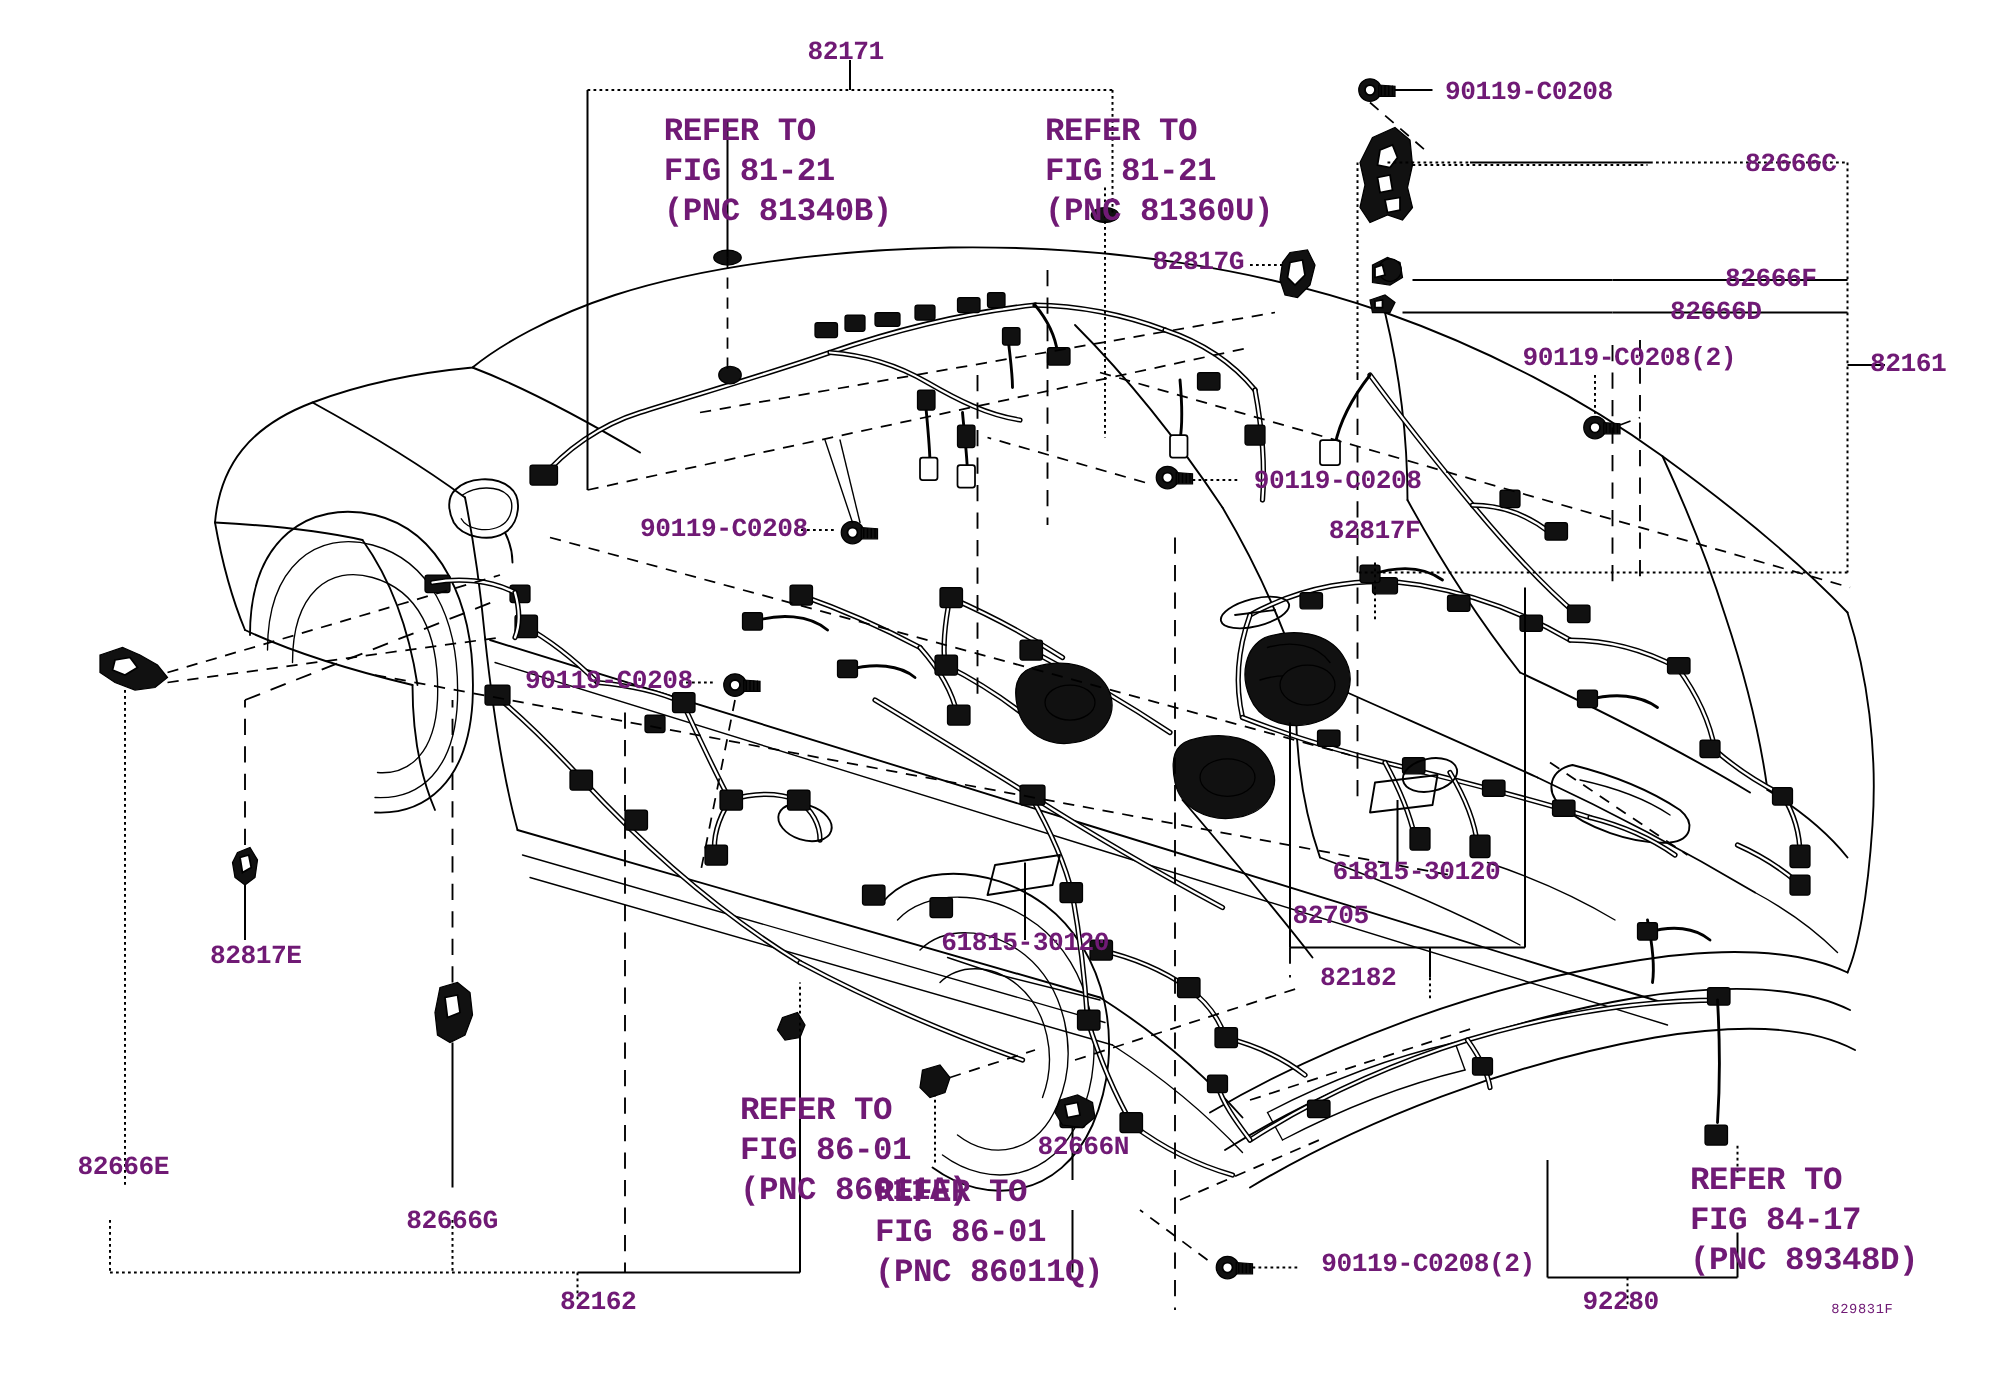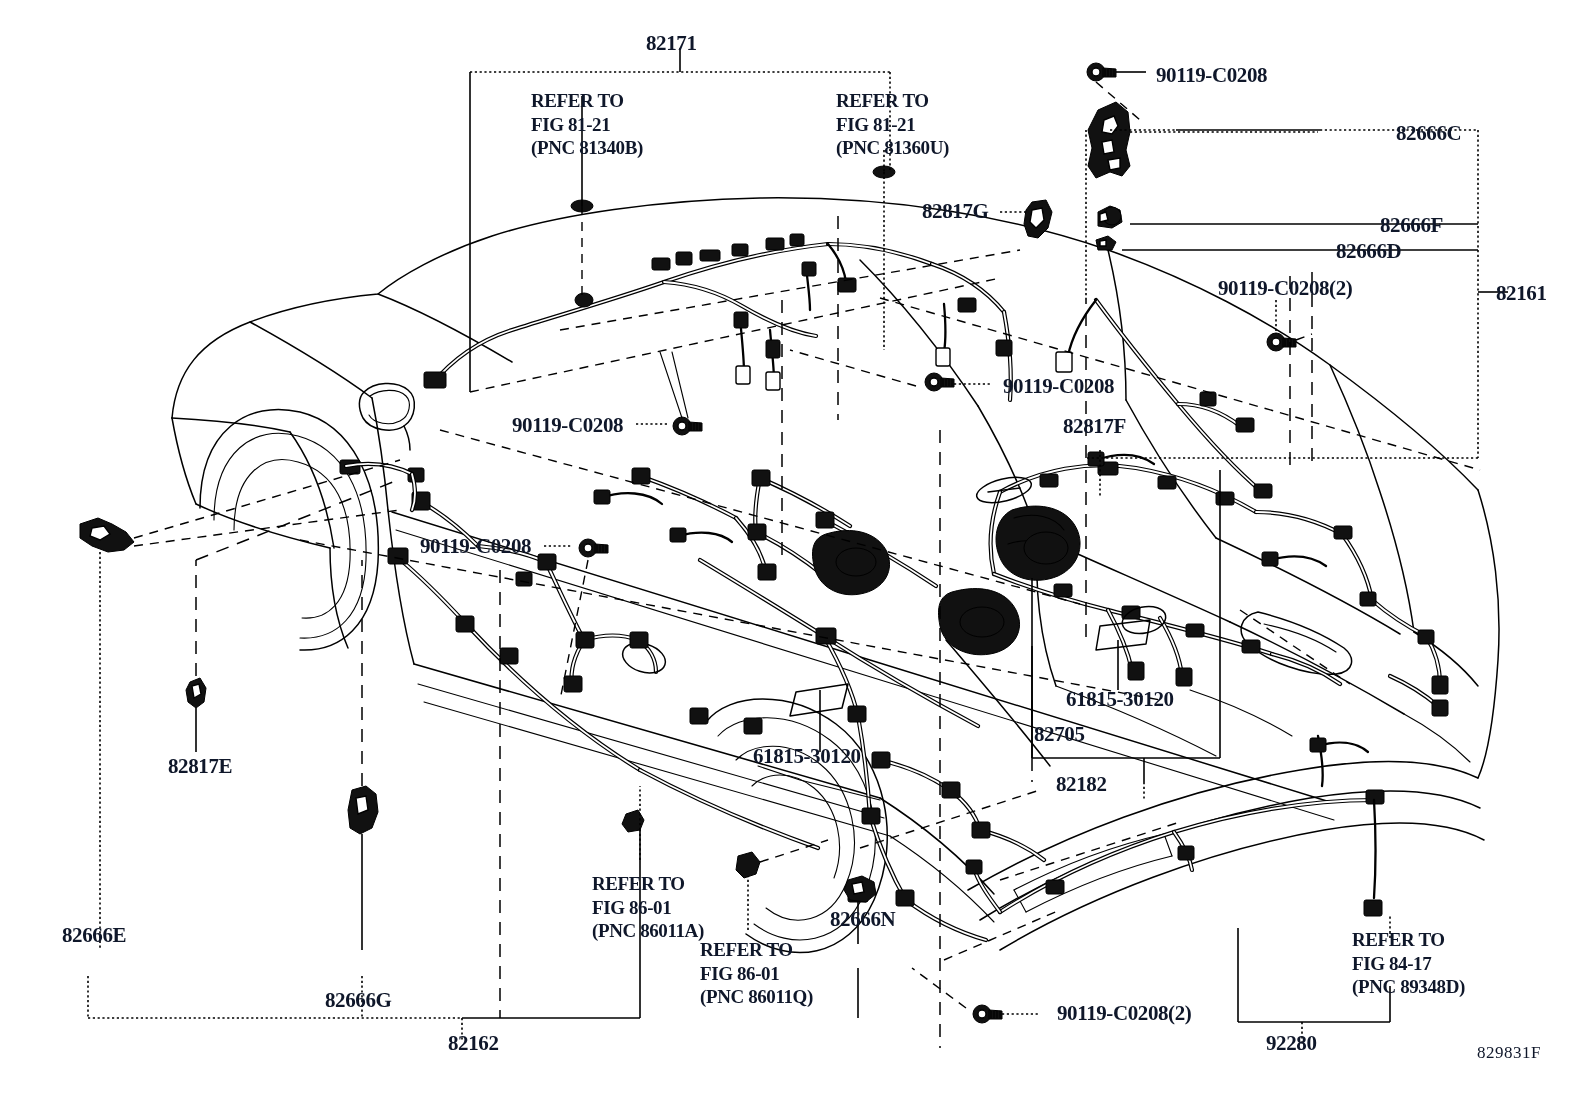--- a/index.html
+++ b/index.html
@@ -1,25 +1,25 @@
 <!DOCTYPE html>
 <html><head>
 <meta charset="utf-8">
 <title>Wire Harness Parts Diagram</title>
 <style>
   html,body{margin:0;padding:0;background:#fff;}
   body{font-family:"DejaVu Sans Mono","Liberation Mono",monospace;}
   #page{position:relative;width:1592px;height:1099px;background:#fff;overflow:hidden;}
   #art{position:absolute;left:0;top:0;width:1592px;height:1099px;}
-  .lbl{position:absolute;color:#0f172a;white-space:pre;line-height:1.24;
-       font-family:Liberation Serif, serif;
+  .lbl{position:absolute;color:#701a75;white-space:pre;line-height:1.24;
+       font-family:Liberation Mono, monospace;
        font-weight:bold;letter-spacing:-0.4px;}
   .n{font-size:21px;}
-  .r{font-size:19px;font-weight:bold;}
-  .code{font-size:17px;font-weight:normal;letter-spacing:0.5px;margin-left:12px;}
+  .r{font-size:26px;font-weight:bold;}
+  .code{font-size:11px;font-weight:normal;letter-spacing:0.5px;}
 </style>
 </head>
 <body>
 
 <div id="page">
 
 <svg id="art" viewBox="0 0 1592 1099" xmlns="http://www.w3.org/2000/svg">
   <defs>
     <style>
       .s{fill:none;stroke:#000;stroke-width:1.5;stroke-linecap:round;stroke-linejoin:round;}
@@ -581,21 +581,21 @@
 <div class="lbl n" style="left:922px;top:198px;">82817G</div>
 <div class="lbl n" style="left:1218px;top:275px;">90119-C0208(2)</div>
 <div class="lbl n" style="left:1003px;top:373px;">90119-C0208</div>
 <div class="lbl n" style="left:1063px;top:413px;">82817F</div>
 
 <div class="lbl n" style="left:512px;top:412px;">90119-C0208</div>
 <div class="lbl n" style="left:420px;top:533px;">90119-C0208</div>
 
 <div class="lbl n" style="left:168px;top:753px;">82817E</div>
 <div class="lbl n" style="left:62px;top:922px;">82666E</div>
-<div class="lbl n" style="left:325px;top:965px;margin-top:22px;">82666G</div>
+<div class="lbl n" style="left:325px;top:965px;">82666G</div>
 <div class="lbl n" style="left:448px;top:1030px;">82162</div>
 
 <div class="lbl r" style="left:592px;top:872px;">REFER TO
 FIG 86-01
 (PNC 86011A)</div>
 <div class="lbl r" style="left:700px;top:938px;">REFER TO
 FIG 86-01
 (PNC 86011Q)</div>
 <div class="lbl n" style="left:830px;top:906px;">82666N</div>
 

